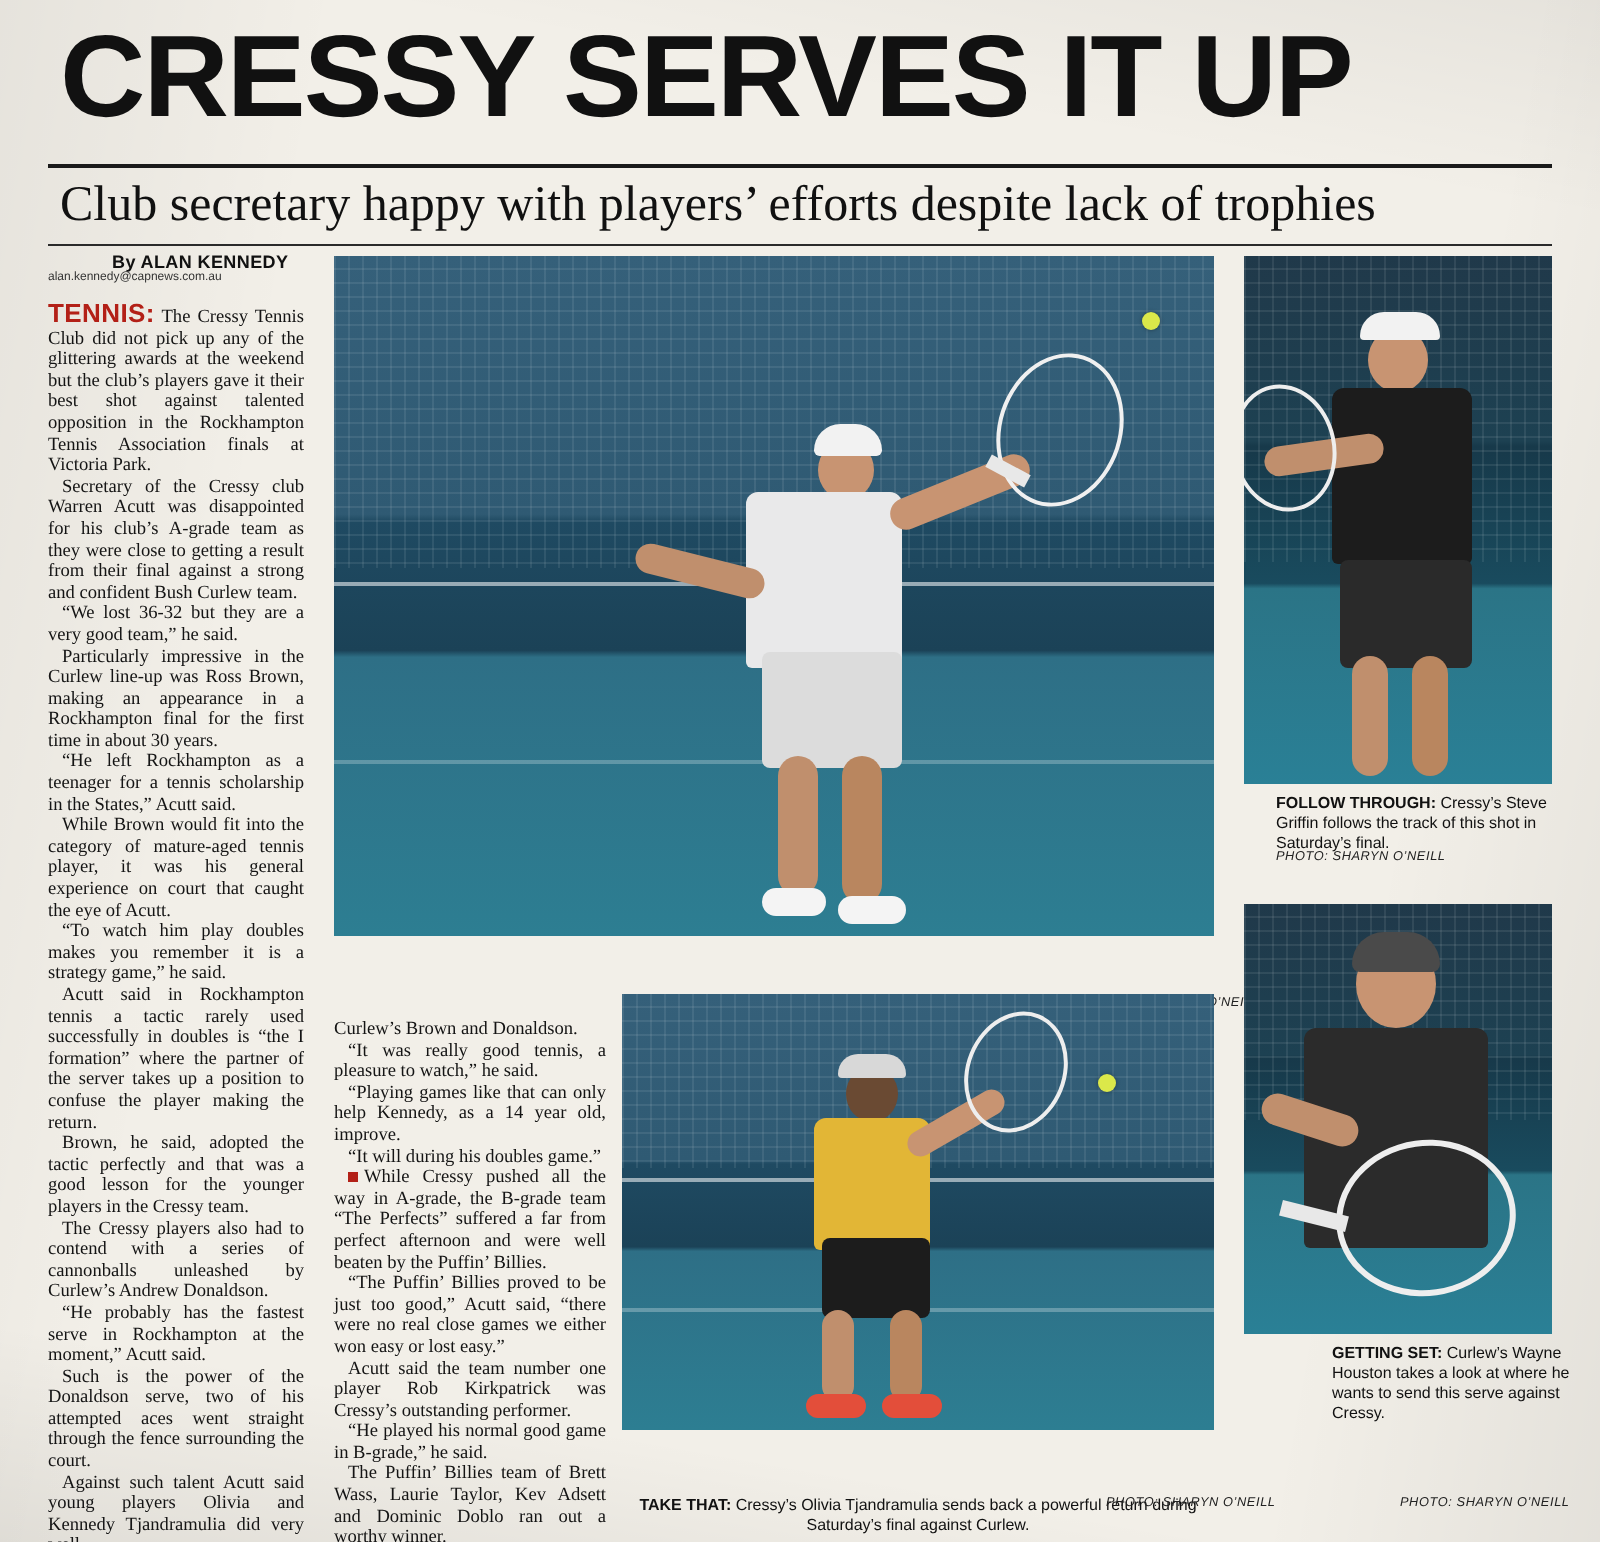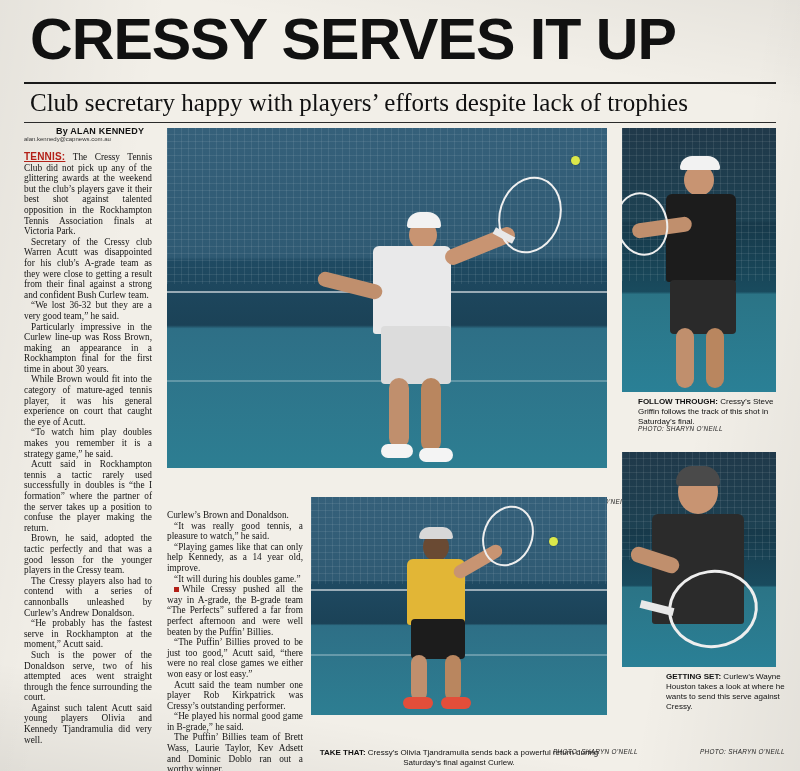--- a/index.html
+++ b/index.html
@@ -105,24 +105,23 @@
   .col p {
     margin: 0;
     text-indent: 7px;
   }
   .col p.first {
     text-indent: 0;
   }
   .lead-label {
     font-family: "Liberation Sans", sans-serif;
     font-weight: bold;
-    font-size: 10px;
+    font-size: 13px;
     color: #b32017;
     letter-spacing: 0.2px;
-    text-decoration: underline;
   }
   .bullet-sq {
     display: inline-block;
     width: 5px;
     height: 5px;
     background: #b32017;
     margin-right: 3px;
     vertical-align: 0px;
   }
 
@@ -221,20 +220,21 @@
   <div class="subhead">Club secretary happy with players’ efforts despite lack of trophies</div>
   <div class="rule-sub"></div>
   <div class="byline">By ALAN KENNEDY</div>
   <div class="byline-email">alan.kennedy@capnews.com.au</div>
 
   <div class="col" id="col1">
     <p class="first"><span class="lead-label">TENNIS:</span> <span>The Cressy Tennis Club did not pick up any of the glittering awards at the weekend but the club’s players gave it their best shot against talented opposition in the Rockhampton Tennis Association finals at Victoria Park.</span></p>
     <p>Secretary of the Cressy club Warren Acutt was disappointed for his club’s A-grade team as they were close to getting a result from their final against a strong and confident Bush Curlew team.</p>
     <p>“We lost 36-32 but they are a very good team,” he said.</p>
     <p>Particularly impressive in the Curlew line-up was Ross Brown, making an appearance in a Rockhampton final for the first time in about 30 years.</p>
+    <p>“He left Rockhampton as a teenager for a tennis scholarship in the States,” Acutt said.</p>
     <p>While Brown would fit into the category of mature-aged tennis player, it was his general experience on court that caught the eye of Acutt.</p>
     <p>“To watch him play doubles makes you remember it is a strategy game,” he said.</p>
     <p>Acutt said in Rockhampton tennis a tactic rarely used successfully in doubles is “the I formation” where the partner of the server takes up a position to confuse the player making the return.</p>
     <p>Brown, he said, adopted the tactic perfectly and that was a good lesson for the younger players in the Cressy team.</p>
     <p>The Cressy players also had to contend with a series of cannonballs unleashed by Curlew’s Andrew Donaldson.</p>
     <p>“He probably has the fastest serve in Rockhampton at the moment,” Acutt said.</p>
     <p>Such is the power of the Donaldson serve, two of his attempted aces went straight through the fence surrounding the court.</p>
     <p>Against such talent Acutt said young players Olivia and Kennedy Tjandramulia did very well.</p>
 
   </div>

